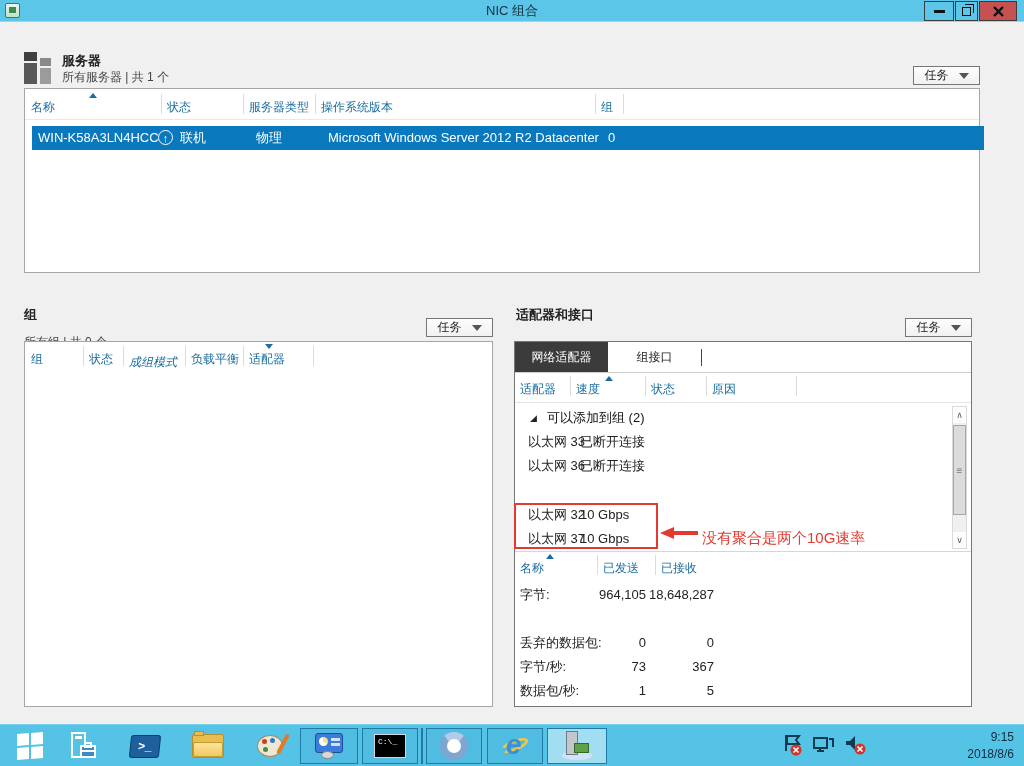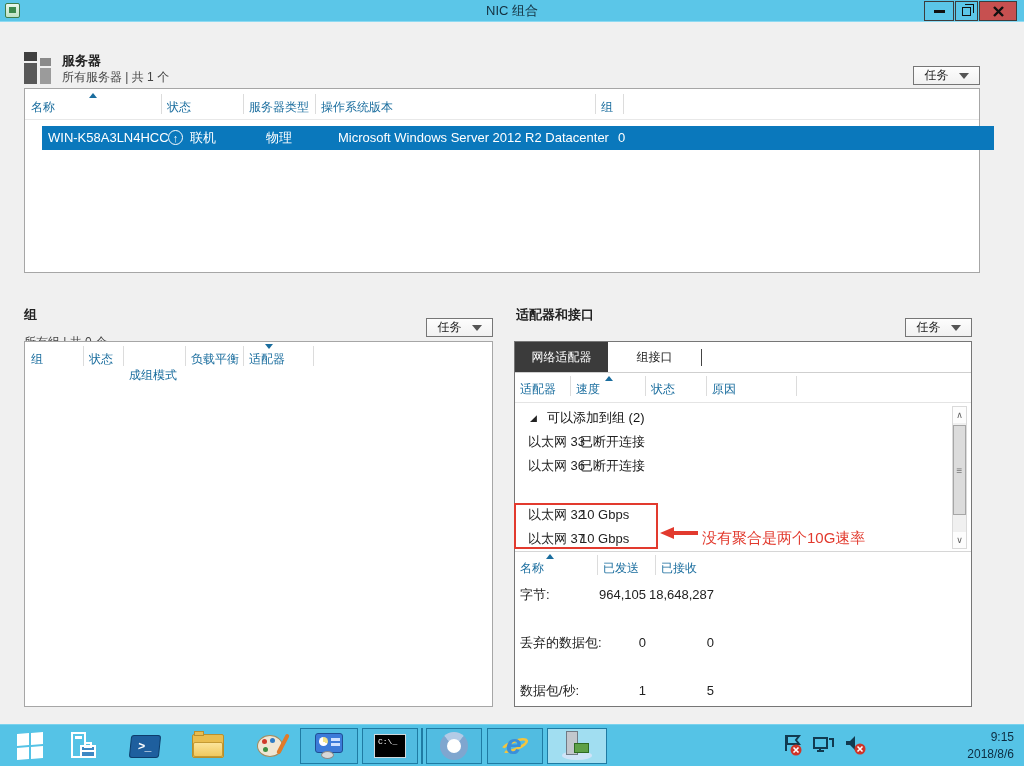--- a/index.html
+++ b/index.html
@@ -154,41 +154,41 @@
   <div class="colh" style="left:224px; top:10px;">服务器类型</div>
   <div class="colh" style="left:296px; top:10px;">操作系统版本</div>
   <div class="colh" style="left:576px; top:10px;">组</div>
   <div class="vsep" style="left:136px; top:5px; height:20px;"></div>
   <div class="vsep" style="left:218px; top:5px; height:20px;"></div>
   <div class="vsep" style="left:290px; top:5px; height:20px;"></div>
   <div class="vsep" style="left:570px; top:5px; height:20px;"></div>
   <div class="vsep" style="left:598px; top:5px; height:20px;"></div>
   <div class="abs" style="left:0; top:30px; width:954px; height:1px; background:#e8e8e8;"></div>
 
-  <div class="abs selrow" style="left:17px; top:37px; width:952px; height:24px;">
+  <div class="abs selrow" style="left:7px; top:37px; width:952px; height:24px;">
     <span class="cell" style="left:6px;">WIN-K58A3LN4HCC</span>
     <span class="cell" style="left:126px; top:4px; line-height:15px;"><span class="upcircle">↑</span></span>
     <span class="cell" style="left:148px;">联机</span>
     <span class="cell" style="left:224px;">物理</span>
     <span class="cell" style="left:296px;">Microsoft Windows Server 2012 R2 Datacenter</span>
     <span class="cell" style="left:576px;">0</span>
   </div>
 </div>
 
 <div class="abs sec-title" style="left:24px; top:306px;">组</div>
 <div class="abs sec-sub" style="left:24px; top:334px;">所有组 | 共 0 个</div>
 <div class="abs tasks" style="left:426px; top:318px;">
   <span>任务</span>
   <span class="caret"></span>
 </div>
 
 <div class="abs box" style="left:24px; top:341px; width:469px; height:366px;">
   <div class="colh" style="left:6px; top:9px;">组</div>
   <div class="colh" style="left:64px; top:9px;">状态</div>
-  <div class="colh" style="left:104px; top:25px;">成组模式</div>
+  <div class="colh" style="left:104px; top:12px;font-style:italic;">成组模式</div>
   <div class="colh" style="left:166px; top:9px;">负载平衡</div>
   <div class="colh" style="left:224px; top:9px;">适配器</div>
   <span class="sort down" style="left:240px; top:2px;"></span>
   <div class="vsep" style="left:58px; top:4px; height:20px;"></div>
   <div class="vsep" style="left:98px; top:4px; height:20px;"></div>
   <div class="vsep" style="left:160px; top:4px; height:20px;"></div>
   <div class="vsep" style="left:218px; top:4px; height:20px;"></div>
   <div class="vsep" style="left:288px; top:4px; height:20px;"></div>
 </div>
 
@@ -253,20 +253,25 @@
 
   <div class="abs" style="left:0; top:241px; width:446px; height:24px;">
     <span class="stat-lbl">字节:</span>
     <span class="stat-sent">964,105</span>
     <span class="stat-recv">18,648,287</span>
   </div>
   <div class="abs" style="left:0; top:289px; width:456px; height:24px;">
     <span class="stat-lbl">丢弃的数据包:</span>
     <span class="stat-sent">0</span>
     <span class="stat-recv">0</span>
+  </div>
+  <div class="abs" style="left:0; top:313px; width:456px; height:24px;">
+    <span class="stat-lbl">字节/秒:</span>
+    <span class="stat-sent">73</span>
+    <span class="stat-recv">367</span>
   </div>
   <div class="abs" style="left:0; top:337px; width:456px; height:24px;">
     <span class="stat-lbl">数据包/秒:</span>
     <span class="stat-sent">1</span>
     <span class="stat-recv">5</span>
   </div>
 </div>
 
 <div class="abs redbox" style="left:514px; top:503px; width:144px; height:46px;"></div>
 <svg class="abs" style="left:660px; top:527px;" width="38" height="13">

